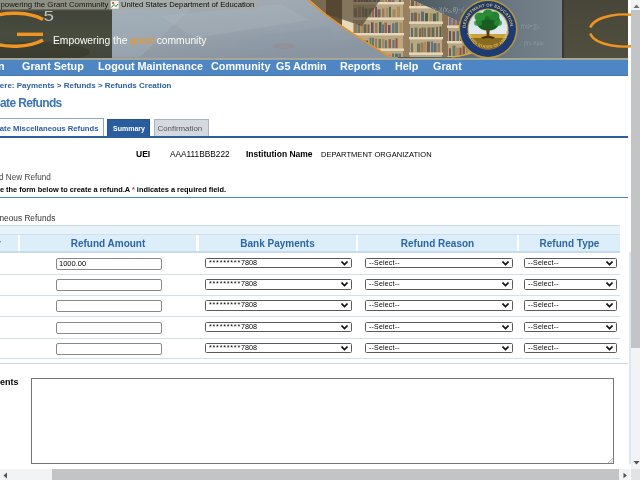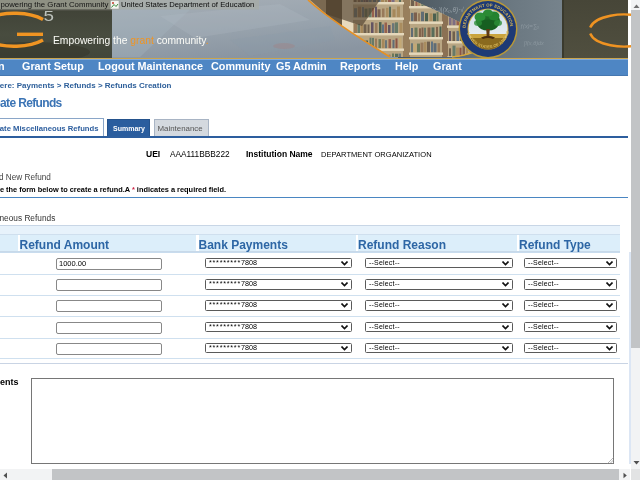--- a/index.html
+++ b/index.html
@@ -306,24 +306,24 @@
 <style>.navtxt{font-size:10.8px;font-weight:bold;color:#fff;}</style>
 
 <div class="abs" style="left:-36px;top:80.5px;font-size:8px;font-weight:bold;color:#2d5f9a;">You are here: Payments &gt; Refunds &gt; Refunds Creation</div>
 <div class="abs" style="left:-18px;top:95.5px;font-size:12px;font-weight:bold;color:#3b74b5;letter-spacing:-0.65px;">Create Refunds</div>
 
 <div class="abs" style="left:-18px;top:118px;width:120px;height:17.5px;background:#fff;border:1px solid #8aa6c8;border-bottom:none;"></div>
 <div class="abs" style="left:-13px;top:124px;font-size:7.7px;font-weight:bold;color:#2d5e9e;">Create Miscellaneous Refunds</div>
 <div class="abs" style="left:106.5px;top:119px;width:41px;height:16.5px;background:#2a5d9e;border:1px solid #24528c;"></div>
 <div class="abs" style="left:113px;top:125px;font-size:7px;font-weight:bold;color:#fff;">Summary</div>
 <div class="abs" style="left:153.5px;top:119px;width:53px;height:16.5px;background:#d4d9df;border:1px solid #a8b4c4;"></div>
-<div class="abs" style="left:157.5px;top:124px;font-size:7.9px;color:#555;">Maintenance</div>
+<div class="abs" style="left:157.5px;top:124px;font-size:7.9px;color:#555;">Confirmation</div>
 <div class="abs" style="left:0;top:135.5px;width:628px;height:2px;background:#2d5e9e;"></div>
 
-<div class="abs" style="left:146px;top:148.5px;font-size:8.5px;font-weight:bold;color:#000;">UEI</div>
+<div class="abs" style="left:136px;top:148.5px;font-size:8.5px;font-weight:bold;color:#000;">UEI</div>
 <div class="abs" style="left:170px;top:148.5px;font-size:8.3px;color:#000;">AAA111BBB222</div>
 <div class="abs" style="left:246px;top:148.5px;font-size:8.5px;font-weight:bold;color:#000;">Institution Name</div>
 <div class="abs" style="left:321px;top:149.5px;font-size:7.5px;color:#000;letter-spacing:0.05px;">DEPARTMENT ORGANIZATION</div>
 
 <div class="abs" style="left:-11px;top:172.5px;font-size:8.2px;color:#444;">Add New Refund</div>
 <div class="abs" style="left:-9.5px;top:184.5px;font-size:7.4px;font-weight:bold;color:#000;">Use the form below to create a refund.A <span style="color:#cc2244;">*</span> indicates a required field.</div>
 <div class="abs" style="left:0;top:196.5px;width:628px;height:1.5px;background:#4a86c2;"></div>
 <div class="abs" style="left:-30.5px;top:213px;font-size:8.3px;color:#333;">Miscellaneous Refunds</div>
 
 <div class="abs" style="left:0;top:224.5px;width:620px;height:1px;background:#c8d6e6;"></div>
@@ -333,21 +333,21 @@
 <div class="abs" style="left:17.5px;top:234.5px;width:2px;height:16px;background:#fff;"></div>
 <div class="abs" style="left:196px;top:234.5px;width:2.5px;height:16px;background:#fff;"></div>
 <div class="abs" style="left:356px;top:234.5px;width:2px;height:16px;background:#fff;"></div>
 <div class="abs" style="left:517px;top:234.5px;width:2px;height:16px;background:#fff;"></div>
 <div class="abs" style="left:0;top:250.5px;width:620px;height:1px;background:#c8d9e9;"></div>
 <div class="abs hdr" style="left:-60px;top:238px;width:77px;">Authority</div>
 <div class="abs hdr" style="left:19.5px;top:238px;width:177px;">Refund Amount</div>
 <div class="abs hdr" style="left:198.5px;top:238px;width:158px;">Bank Payments</div>
 <div class="abs hdr" style="left:358px;top:238px;width:159px;">Refund Reason</div>
 <div class="abs hdr" style="left:519px;top:238px;width:101px;">Refund Type</div>
-<style>.hdr{font-size:12px;font-weight:bold;color:#2d66a5;text-align:left;}</style>
+<style>.hdr{font-size:10px;font-weight:bold;color:#2d66a5;text-align:center;}</style>
 
 <div class="abs" style="left:0;top:252.4px;width:620px;height:1px;background:#c8dcee;"></div>
 <div class="abs" style="left:0;top:273.8px;width:620px;height:1px;background:#cfe0ef;"></div>
 <div class="abs" style="left:0;top:295.1px;width:620px;height:1px;background:#cfe0ef;"></div>
 <div class="abs" style="left:0;top:316.4px;width:620px;height:1px;background:#cfe0ef;"></div>
 <div class="abs" style="left:0;top:337.7px;width:620px;height:1px;background:#cfe0ef;"></div>
 <div class="abs" style="left:0;top:358px;width:620px;height:1px;background:#cfe0ef;"></div>
 <div class="abs" style="left:0;top:362.5px;width:628px;height:1.5px;background:#c9d4e4;"></div>
 <div class="abs" style="left:628.5px;top:252px;width:2px;height:212px;background:#dce6f4;"></div>
 

